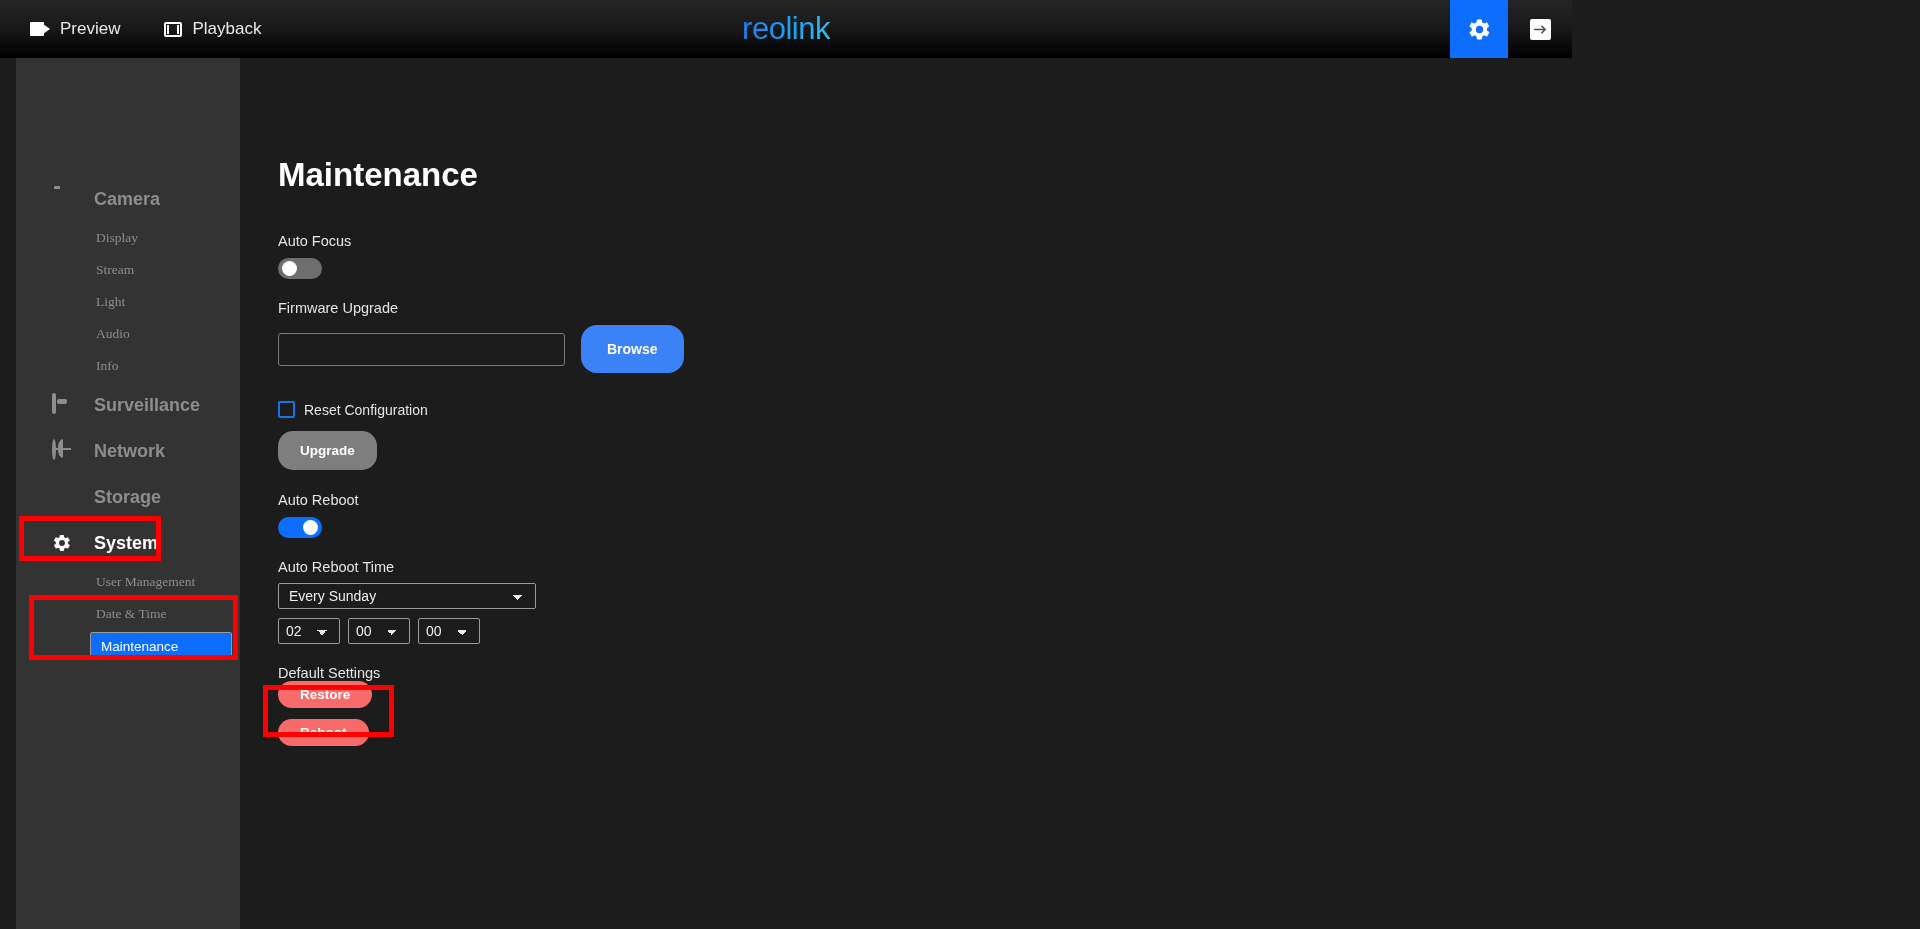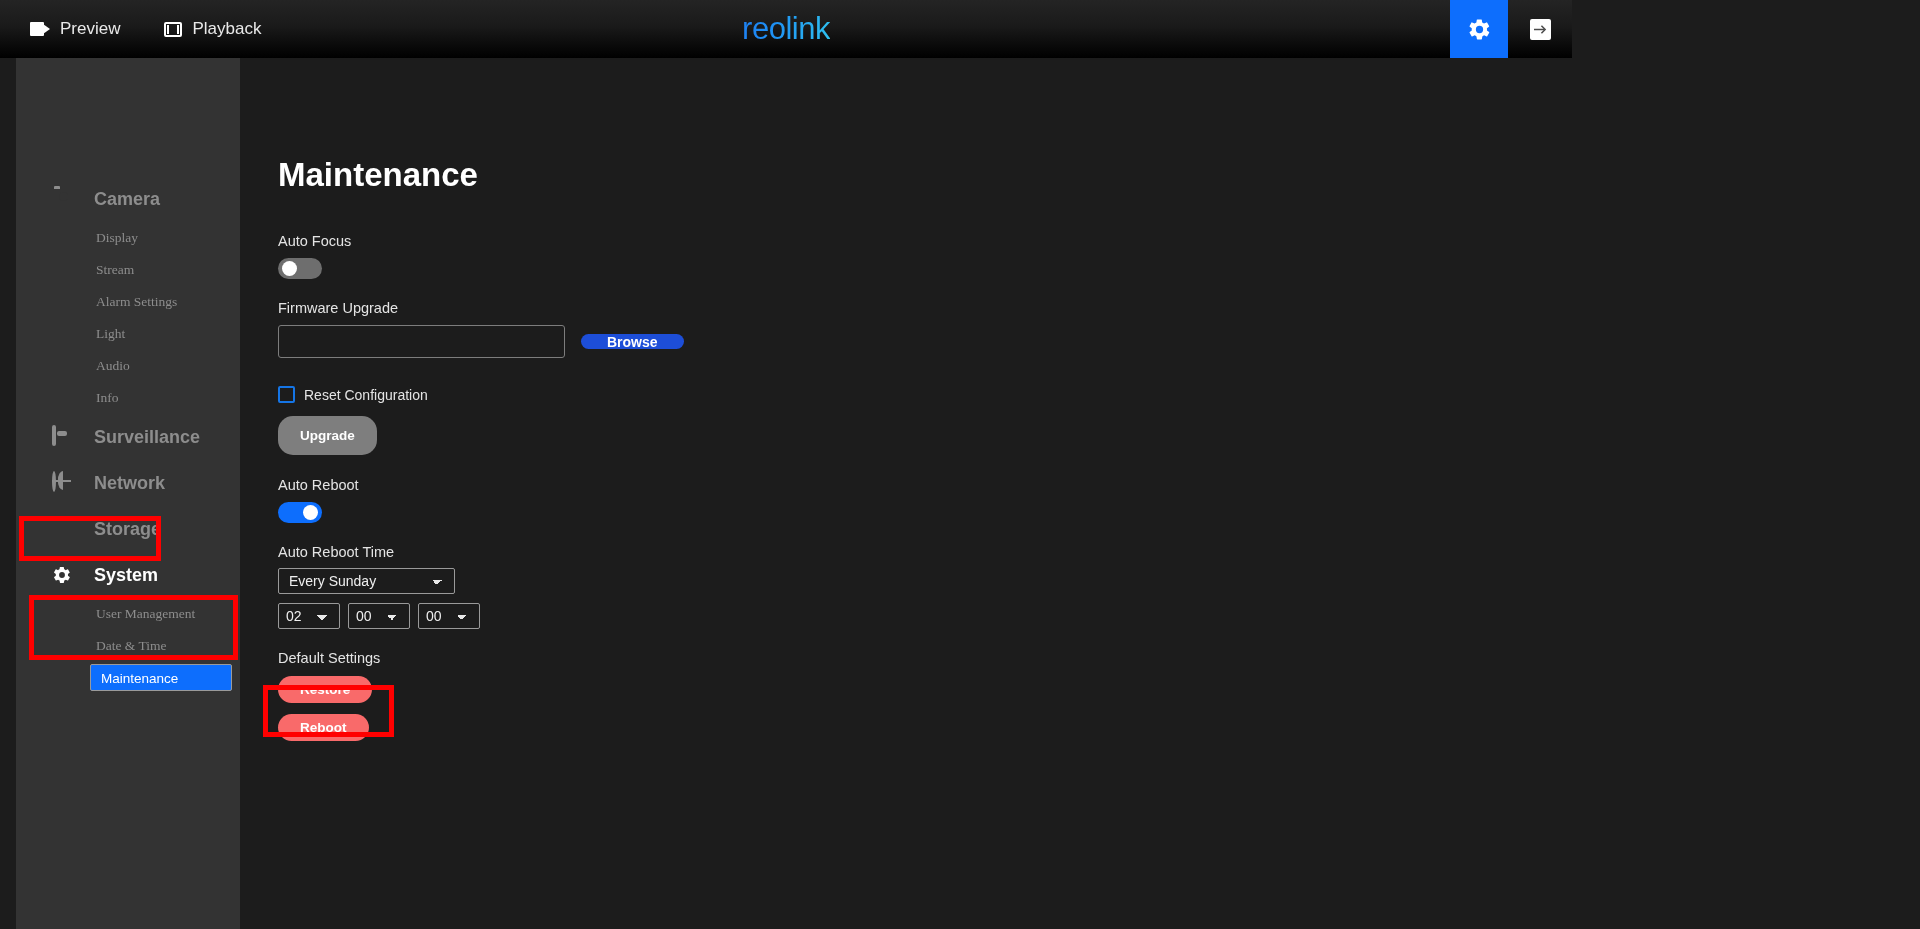--- a/index.html
+++ b/index.html
@@ -129,22 +129,22 @@
   .toggle.on  .knob { right: 4px; }
 
   .fw-row { display: flex; align-items: center; gap: 16px; }
   .fw-input {
     width: 287px; height: 33px; background: #1c1c1c;
     border: 1px solid #7d7d7d; border-radius: 3px;
     color: #e4e4e4; font-size: 14px; padding: 0 8px;
     font-family: "Liberation Sans", sans-serif; outline: none;
   }
   .btn-browse {
-    height: 15px; padding: 0 26px; border-radius: 16px; border: none;
-    background: #1d4ed8; color: #ffffff; font-size: 14px; font-weight: bold;
+    height: 48px; padding: 0 26px; border-radius: 16px; border: none;
+    background: #3b82f6; color: #ffffff; font-size: 14px; font-weight: bold;
     font-family: "Liberation Sans", sans-serif; cursor: pointer;
   }
   .cb-row { display: flex; align-items: center; gap: 9px; }
   .cb {
     width: 17px; height: 17px; border: 2px solid #1575e6; border-radius: 2px;
     background: #1c1c1c; cursor: pointer;
   }
   .cb-label { color: #e4e4e4; font-size: 14px; }
   .btn-upgrade {
     height: 39px; padding: 0 22px; border-radius: 15px; border: none;
@@ -157,21 +157,21 @@
     height: 26px; font-size: 14px; font-family: "Liberation Sans", sans-serif;
     padding-left: 7px; outline: none; cursor: pointer;
     -webkit-appearance: none; appearance: none;
     background-image:
       linear-gradient(45deg, transparent 50%, #e8e8e8 50%),
       linear-gradient(135deg, #e8e8e8 50%, transparent 50%);
     background-position: calc(100% - 17px) 11px, calc(100% - 12px) 11px;
     background-size: 5px 5px, 5px 5px;
     background-repeat: no-repeat;
   }
-  .sel-day { width: 177px; padding-left: 10px; }
+  .sel-day { width: 258px; padding-left: 10px; }
   .sel-t { width: 62px; }
   .time-row { display: flex; gap: 8px; }
 
   .btn-red {
     height: 27px; padding: 0 22px; border-radius: 14px; border: none;
     background: #f96a6a; color: #ffffff; font-size: 13.5px; font-weight: bold;
     font-family: "Liberation Sans", sans-serif; cursor: pointer;
   }
 
   
@@ -218,21 +218,20 @@
 
     <div style="height:118px"></div>
 
     <div class="nav-group">
       <div class="nav-top">
         <span class="nav-icon"><span class="ic-camera"></span></span>
         <span class="nav-label">Camera</span>
       </div>
       <div class="nav-sub">Display</div>
       <div class="nav-sub">Stream</div>
-      <div class="nav-sub">Alarm Settings</div>
       <div class="nav-sub">Light</div>
       <div class="nav-sub">Audio</div>
       <div class="nav-sub">Info</div>
     </div>
 
     <div class="nav-top">
       <span class="nav-icon"><span class="ic-surv"></span></span>
       <span class="nav-label">Surveillance</span>
     </div>
 
@@ -303,21 +302,21 @@
           <option>00</option>
         </select>
         <select class="sel sel-t">
           <option>00</option>
         </select>
       </div>
     </div>
 
     <div class="field" style="margin-top:21px">
       <div class="field-label">Default Settings</div>
-      <button class="btn-red" style="margin-top:10px">Restore</button>
+      <button class="btn-red" style="">Restore</button>
       <br>
       <button class="btn-red" style="margin-top:11px">Reboot</button>
     </div>
   </div>
 
   <div class="anno" style="left:19px; top:516px; width:142px; height:45px;"></div>
   <div class="anno" style="left:29px; top:595px; width:209px; height:65px;"></div>
   <div class="anno" style="left:263px; top:685px; width:131px; height:52px;"></div>
 
 </div>

